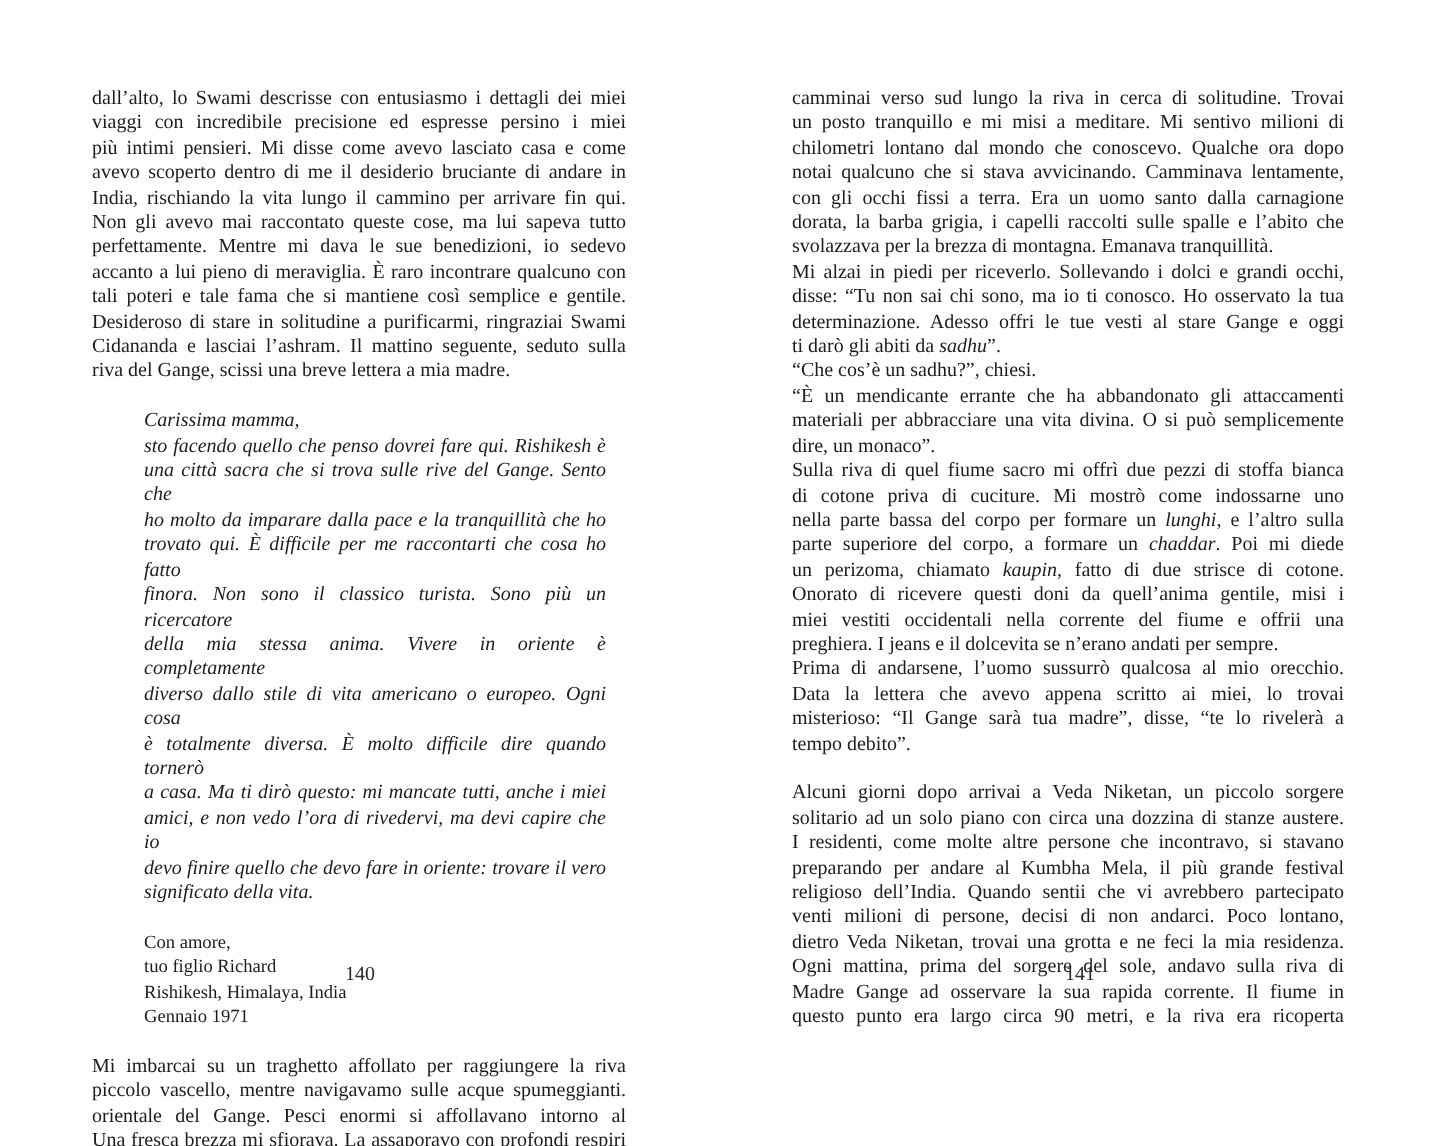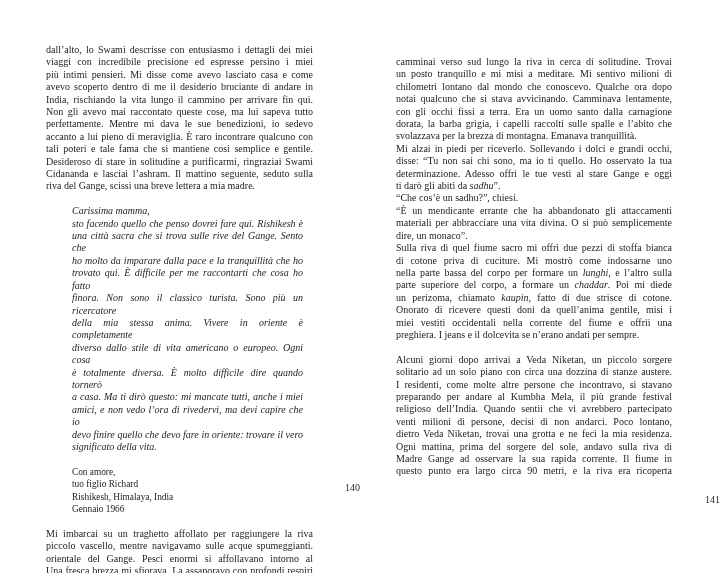--- a/index.html
+++ b/index.html
@@ -20,21 +20,21 @@
     inset: 0;
     background: #ffffff;
   }
   .page {
     position: absolute;
     top: 0;
     height: 415px;
     width: 360px;
   }
   .page-left  { left: 0; }
-  .page-right { left: 360px; margin-top: 12px; }
+  .page-right { left: 360px; }
   .col {
     position: absolute;
     top: 44px;
   }
   .page-left  .col { left: 46px; width: 267px; }
   .page-right .col { left: 36px; width: 276px; }
   .line {
     font-size: 10px;
     line-height: 12.4px;
     text-align: justify;
@@ -54,21 +54,21 @@
   .block.letter .line { font-size: 10px; }
   .block.sig {
     margin-left: 26px;
   }
   .block.sig .line { font-size: 9.3px; }
   .pageno {
     position: absolute;
     top: 482px;
     left: 0;
     width: 100%;
-    text-align: right;
+    text-align: center;
     font-size: 10px;
     line-height: 12.4px;
     color: #2a2a2a;
   }
   i { font-style: italic; }
 </style>
 </head>
 <body>
 
 <div class="spread">
@@ -105,21 +105,21 @@
           <div class="line">a casa. Ma ti dirò questo: mi mancate tutti, anche i miei</div>
           <div class="line">amici, e non vedo l’ora di rivedervi, ma devi capire che io</div>
           <div class="line">devo finire quello che devo fare in oriente: trovare il vero</div>
           <div class="line nj">significato della vita.</div>
         </div>
         <div class="gap"></div>
         <div class="block sig">
           <div class="line nj">Con amore,</div>
           <div class="line nj">tuo figlio Richard</div>
           <div class="line nj">Rishikesh, Himalaya, India</div>
-          <div class="line nj">Gennaio 1966</div>
+          <div class="line nj">Gennaio 1971</div>
         </div>
         <div class="gap"></div>
         <div class="block para">
           <div class="line">Mi imbarcai su un traghetto affollato per raggiungere la riva</div>
           <div class="line">piccolo vascello, mentre navigavamo sulle acque spumeggianti.</div>
           <div class="line">orientale del Gange. Pesci enormi si affollavano intorno al</div>
           <div class="line">Una fresca brezza mi sfiorava. La assaporavo con profondi respiri</div>
           <div class="line">ascoltando i canti ipnotici, provenienti dalla riva, degli studenti</div>
           <div class="line">che recitavano i Veda, le sacre scritture. Arrivati dall’altra parte,</div>
         </div>
@@ -133,21 +133,21 @@
           <div class="line">camminai verso sud lungo la riva in cerca di solitudine. Trovai</div>
           <div class="line">un posto tranquillo e mi misi a meditare. Mi sentivo milioni di</div>
           <div class="line">chilometri lontano dal mondo che conoscevo. Qualche ora dopo</div>
           <div class="line">notai qualcuno che si stava avvicinando. Camminava lentamente,</div>
           <div class="line">con gli occhi fissi a terra. Era un uomo santo dalla carnagione</div>
           <div class="line">dorata, la barba grigia, i capelli raccolti sulle spalle e l’abito che</div>
           <div class="line nj">svolazzava per la brezza di montagna. Emanava tranquillità.</div>
         </div>
         <div class="block para">
           <div class="line">Mi alzai in piedi per riceverlo. Sollevando i dolci e grandi occhi,</div>
-          <div class="line">disse: “Tu non sai chi sono, ma io ti quello. Ho osservato la tua</div>
+          <div class="line">disse: “Tu non sai chi sono, ma io ti conosco. Ho osservato la tua</div>
           <div class="line">determinazione. Adesso offri le tue vesti al stare Gange e oggi</div>
           <div class="line nj">ti darò gli abiti da <i>sadhu</i>”.</div>
         </div>
         <div class="block para">
           <div class="line nj">“Che cos’è un sadhu?”, chiesi.</div>
         </div>
         <div class="block para">
           <div class="line">“È un mendicante errante che ha abbandonato gli attaccamenti</div>
           <div class="line">materiali per abbracciare una vita divina. O si può semplicemente</div>
           <div class="line nj">dire, un monaco”.</div>
@@ -155,20 +155,26 @@
         <div class="block para">
           <div class="line">Sulla riva di quel fiume sacro mi offrì due pezzi di stoffa bianca</div>
           <div class="line">di cotone priva di cuciture. Mi mostrò come indossarne uno</div>
           <div class="line">nella parte bassa del corpo per formare un <i>lunghi</i>, e l’altro sulla</div>
           <div class="line">parte superiore del corpo, a formare un <i>chaddar</i>. Poi mi diede</div>
           <div class="line">un perizoma, chiamato <i>kaupin</i>, fatto di due strisce di cotone.</div>
           <div class="line">Onorato di ricevere questi doni da quell’anima gentile, misi i</div>
           <div class="line">miei vestiti occidentali nella corrente del fiume e offrii una</div>
           <div class="line nj">preghiera. I jeans e il dolcevita se n’erano andati per sempre.</div>
         </div>
+        <div class="block para">
+          <div class="line">Prima di andarsene, l’uomo sussurrò qualcosa al mio orecchio.</div>
+          <div class="line">Data la lettera che avevo appena scritto ai miei, lo trovai</div>
+          <div class="line">misterioso: “Il Gange sarà tua madre”, disse, “te lo rivelerà a</div>
+          <div class="line nj">tempo debito”.</div>
+        </div>
         <div class="gap"></div>
         <div class="block para">
           <div class="line">Alcuni giorni dopo arrivai a Veda Niketan, un piccolo sorgere</div>
           <div class="line">solitario ad un solo piano con circa una dozzina di stanze austere.</div>
           <div class="line">I residenti, come molte altre persone che incontravo, si stavano</div>
           <div class="line">preparando per andare al Kumbha Mela, il più grande festival</div>
           <div class="line">religioso dell’India. Quando sentii che vi avrebbero partecipato</div>
           <div class="line">venti milioni di persone, decisi di non andarci. Poco lontano,</div>
           <div class="line">dietro Veda Niketan, trovai una grotta e ne feci la mia residenza.</div>
           <div class="line">Ogni mattina, prima del sorgere del sole, andavo sulla riva di</div>

